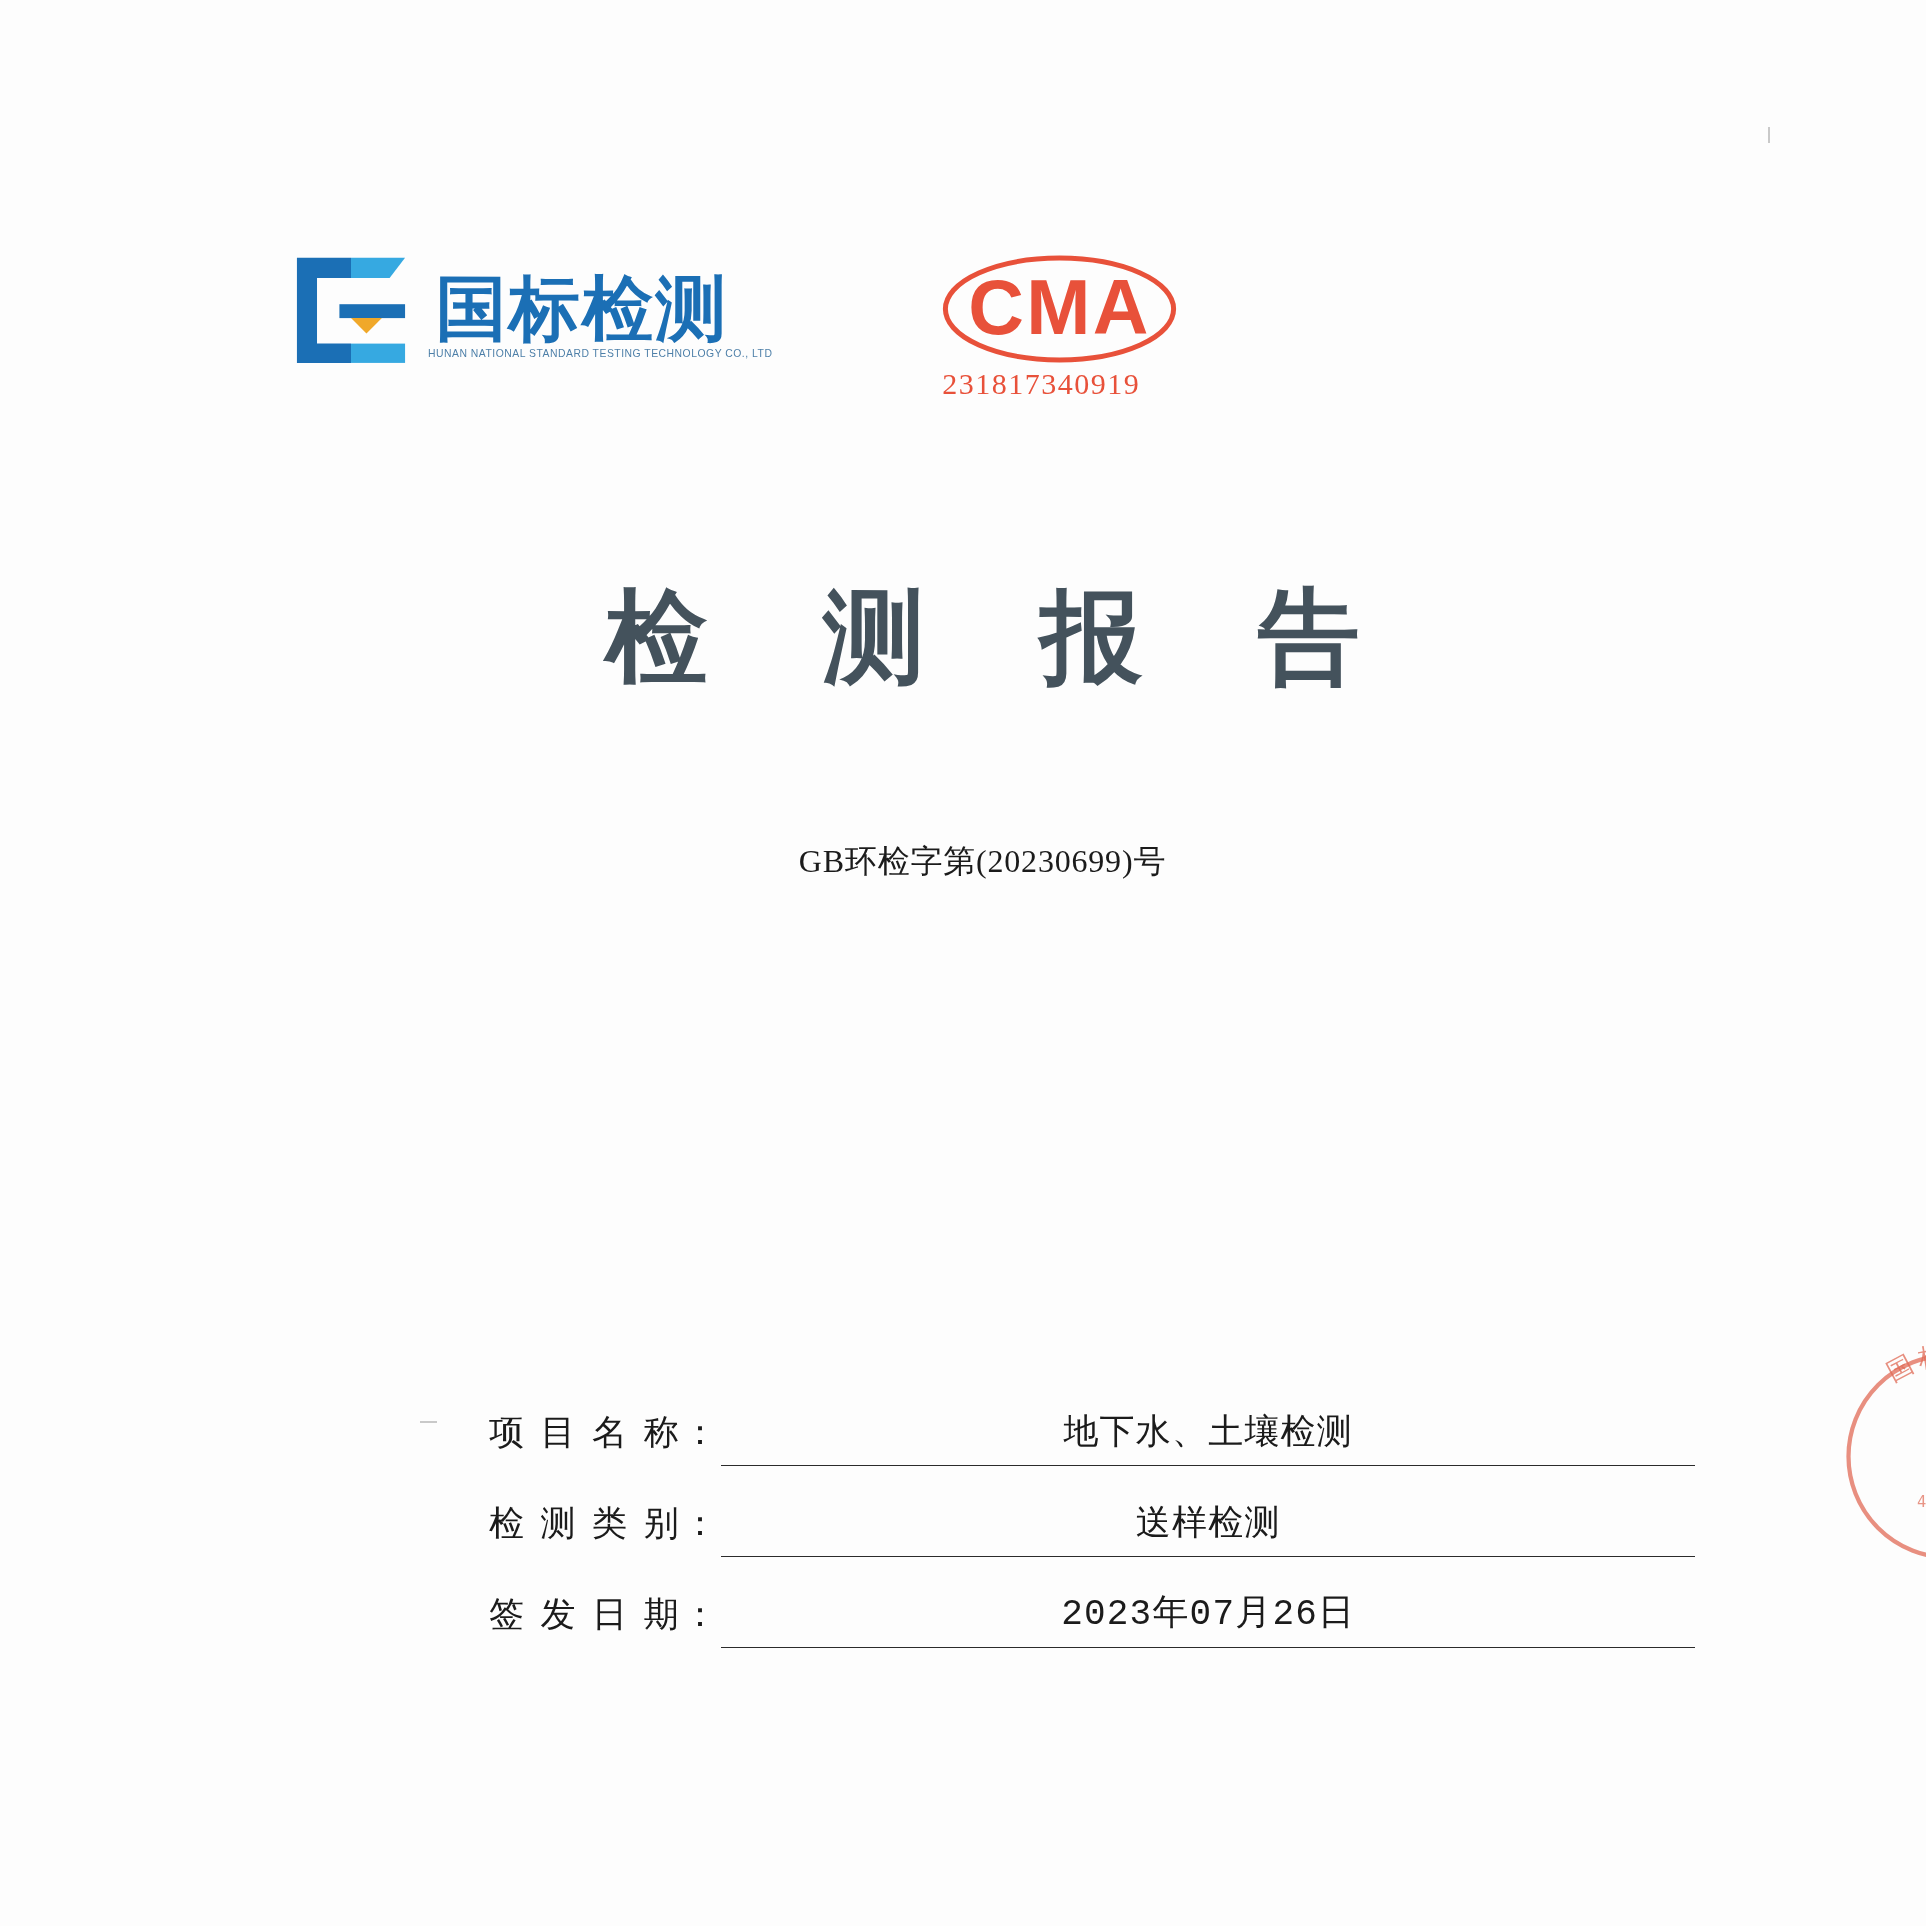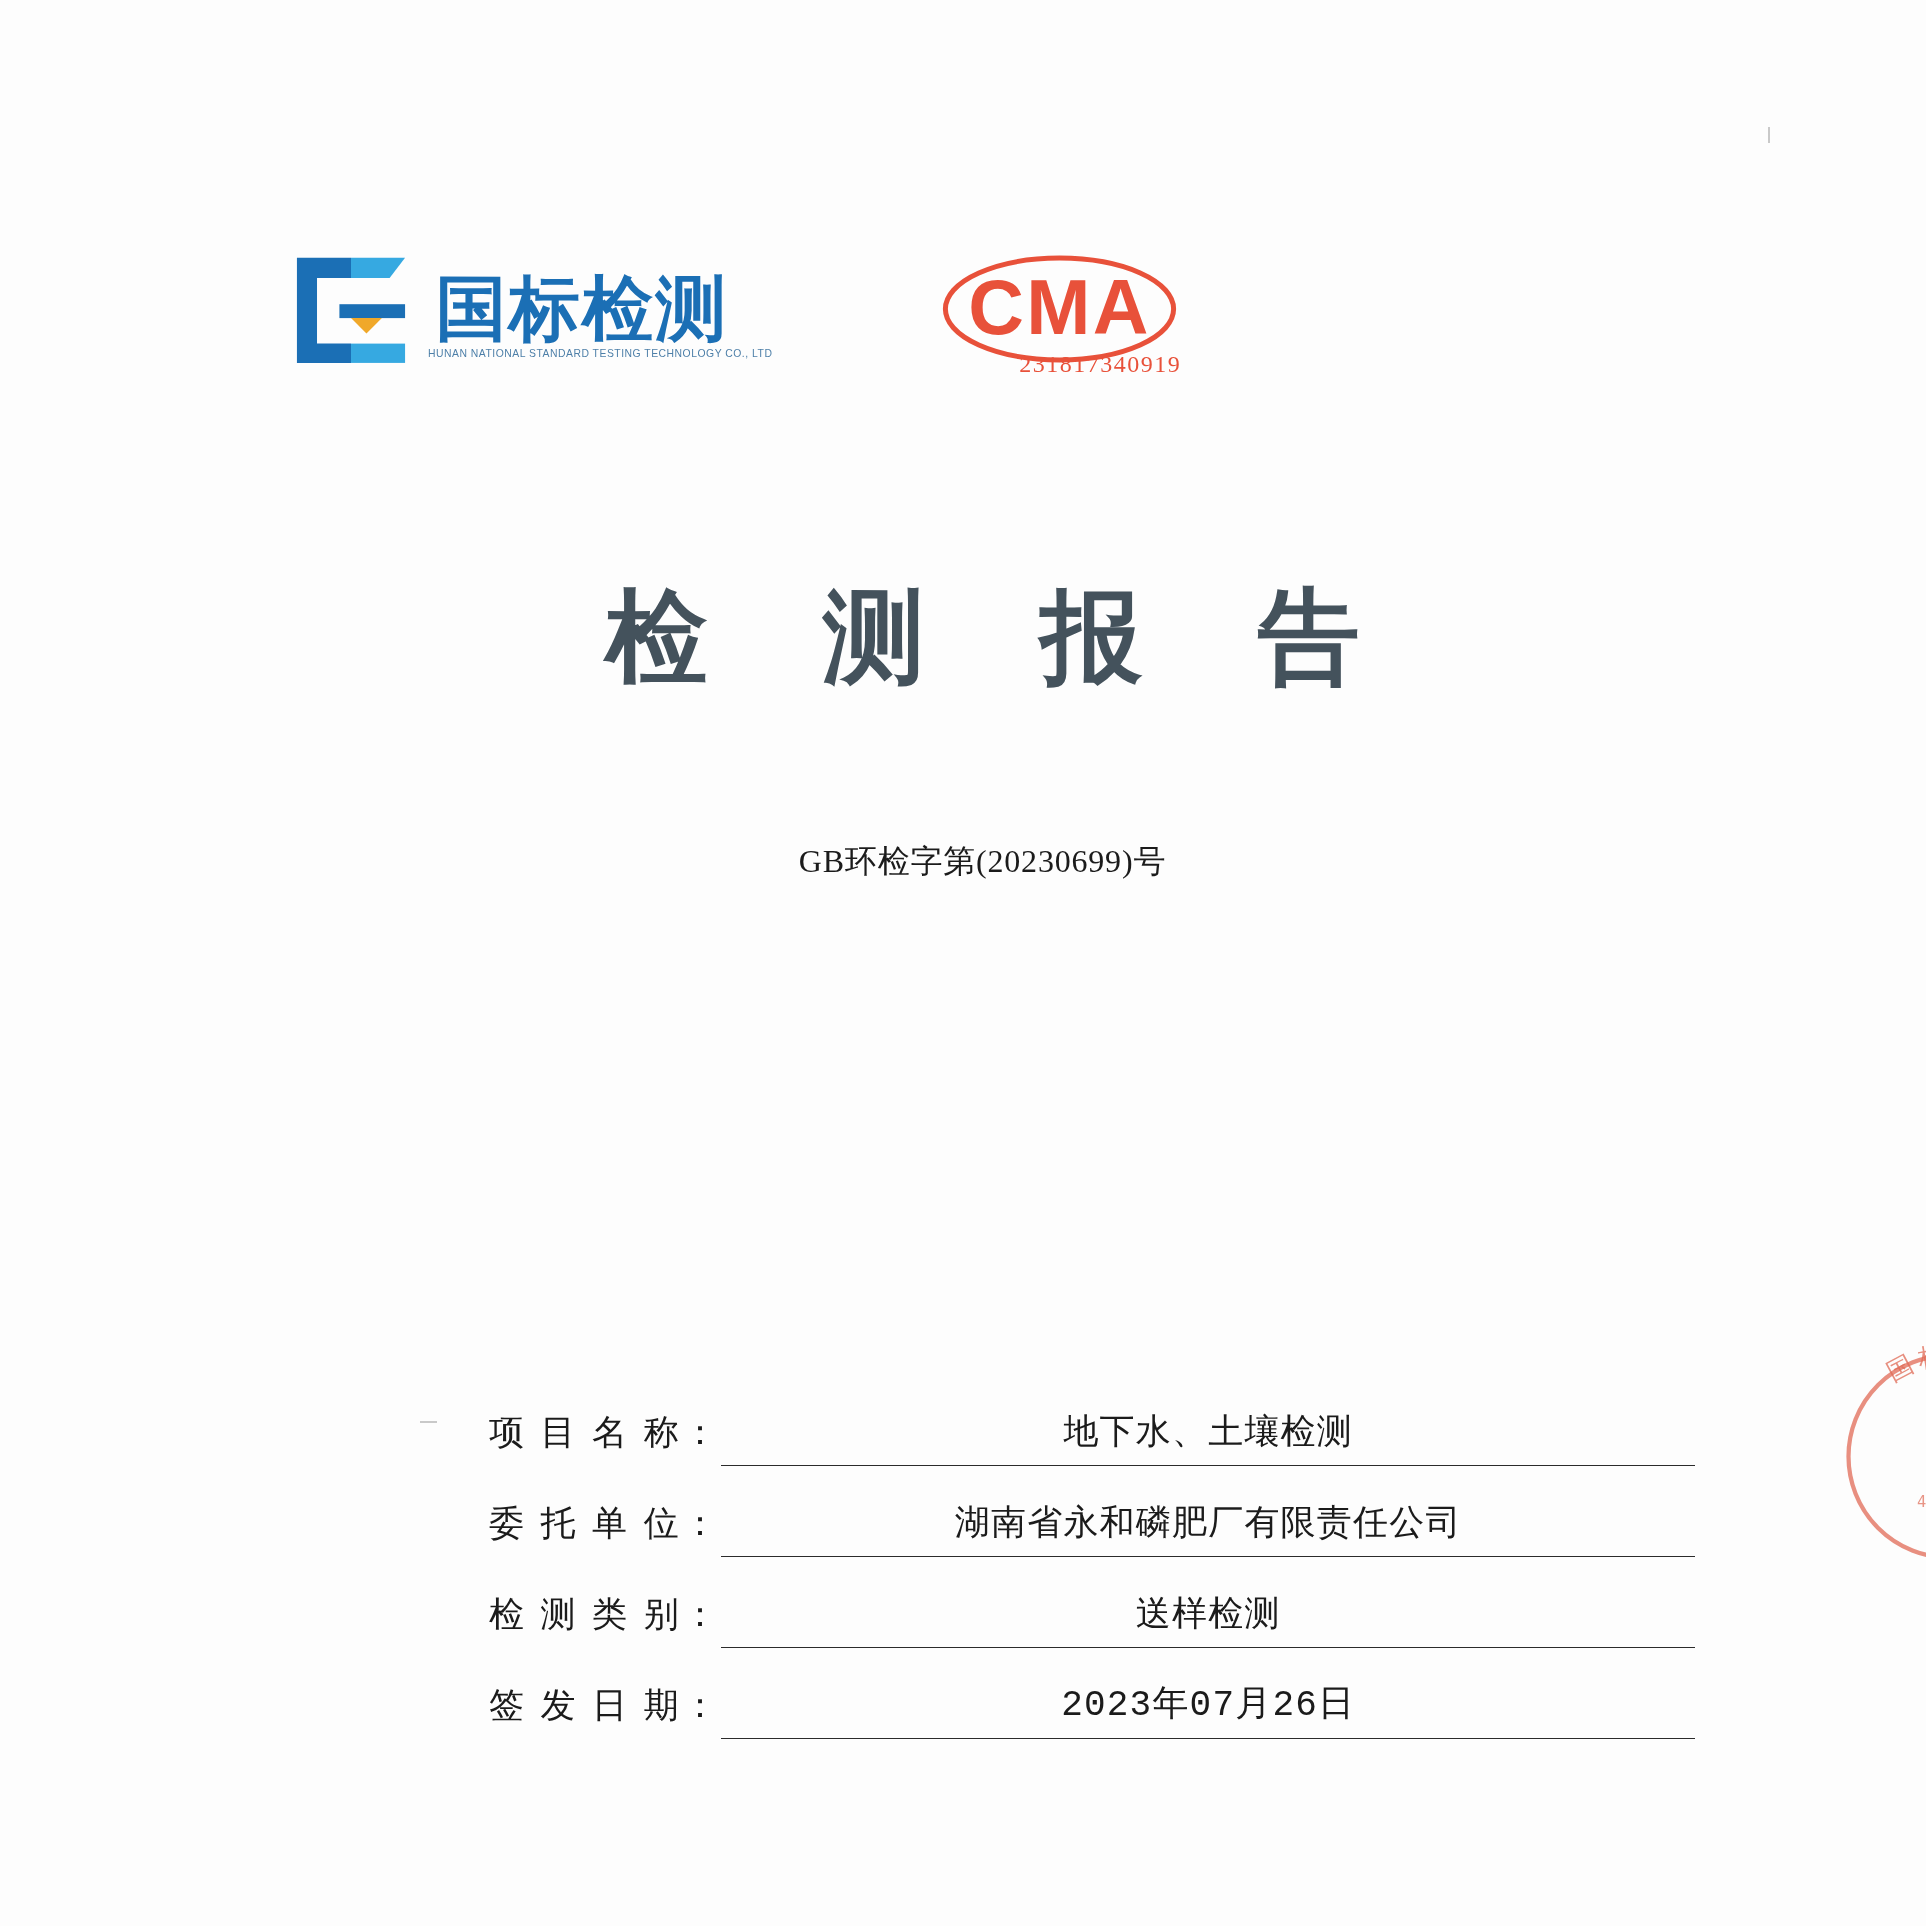--- a/index.html
+++ b/index.html
@@ -77,25 +77,25 @@
   .cma-ellipse {
     position: absolute;
     left: 0;
     top: 0;
     width: 239px;
     height: 116px;
   }
   .cma-number {
     position: absolute;
     left: 2.3px;
-    top: 100px;
+    top: 116px;
     width: 239px;
-    text-align: right;
+    text-align: left;
     font-family: "Liberation Serif", serif;
-    font-size: 24px;
+    font-size: 30px;
     color: #e8513a;
     letter-spacing: 1.5px;
   }
 
   
   .doc-title {
     position: absolute;
     top: 570px;
     left: 0;
     width: 1965px;
@@ -205,24 +205,20 @@
   <div class="doc-title">检 测 报 告</div>
   <div class="doc-number">GB环检字第(20230699)号</div>
 
   <div class="fields">
 
     <div class="field-row">
       <div class="field-label">项 目 名 称：</div>
       <div class="field-value">地下水、土壤检测</div>
     </div>
 
-    <div class="field-row">
-      <div class="field-label">委 托 单 位：</div>
-      <div class="field-value">湖南省永和磷肥厂有限责任公司</div>
-    </div>
 
     <div class="field-row">
       <div class="field-label">检 测 类 别：</div>
       <div class="field-value">送样检测</div>
     </div>
 
     <div class="field-row">
       <div class="field-label">签 发 日 期：</div>
       <div class="field-value serif-val">2023年07月26日</div>
     </div>

